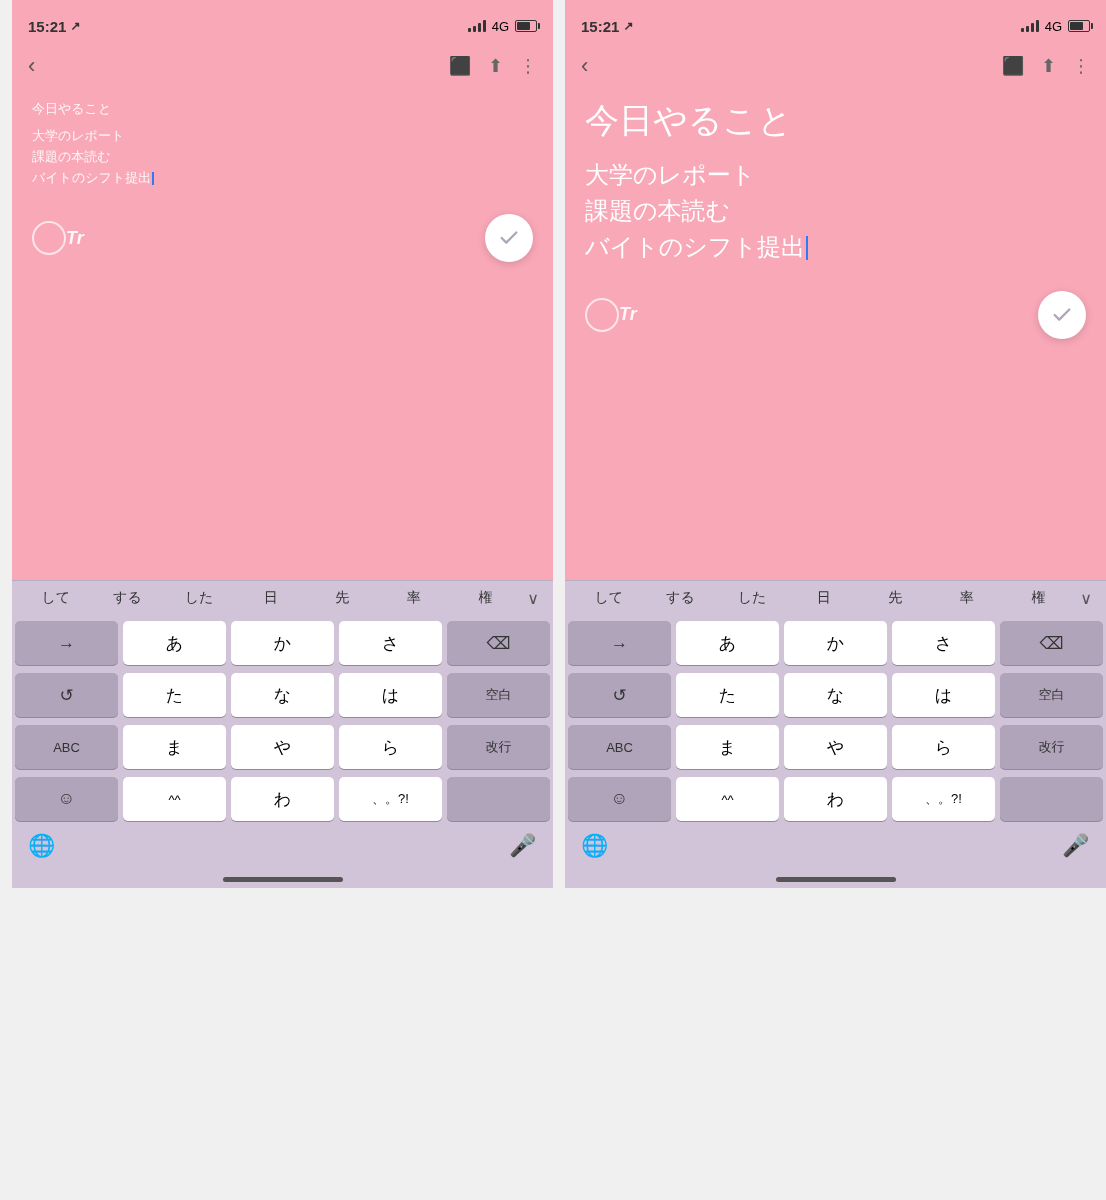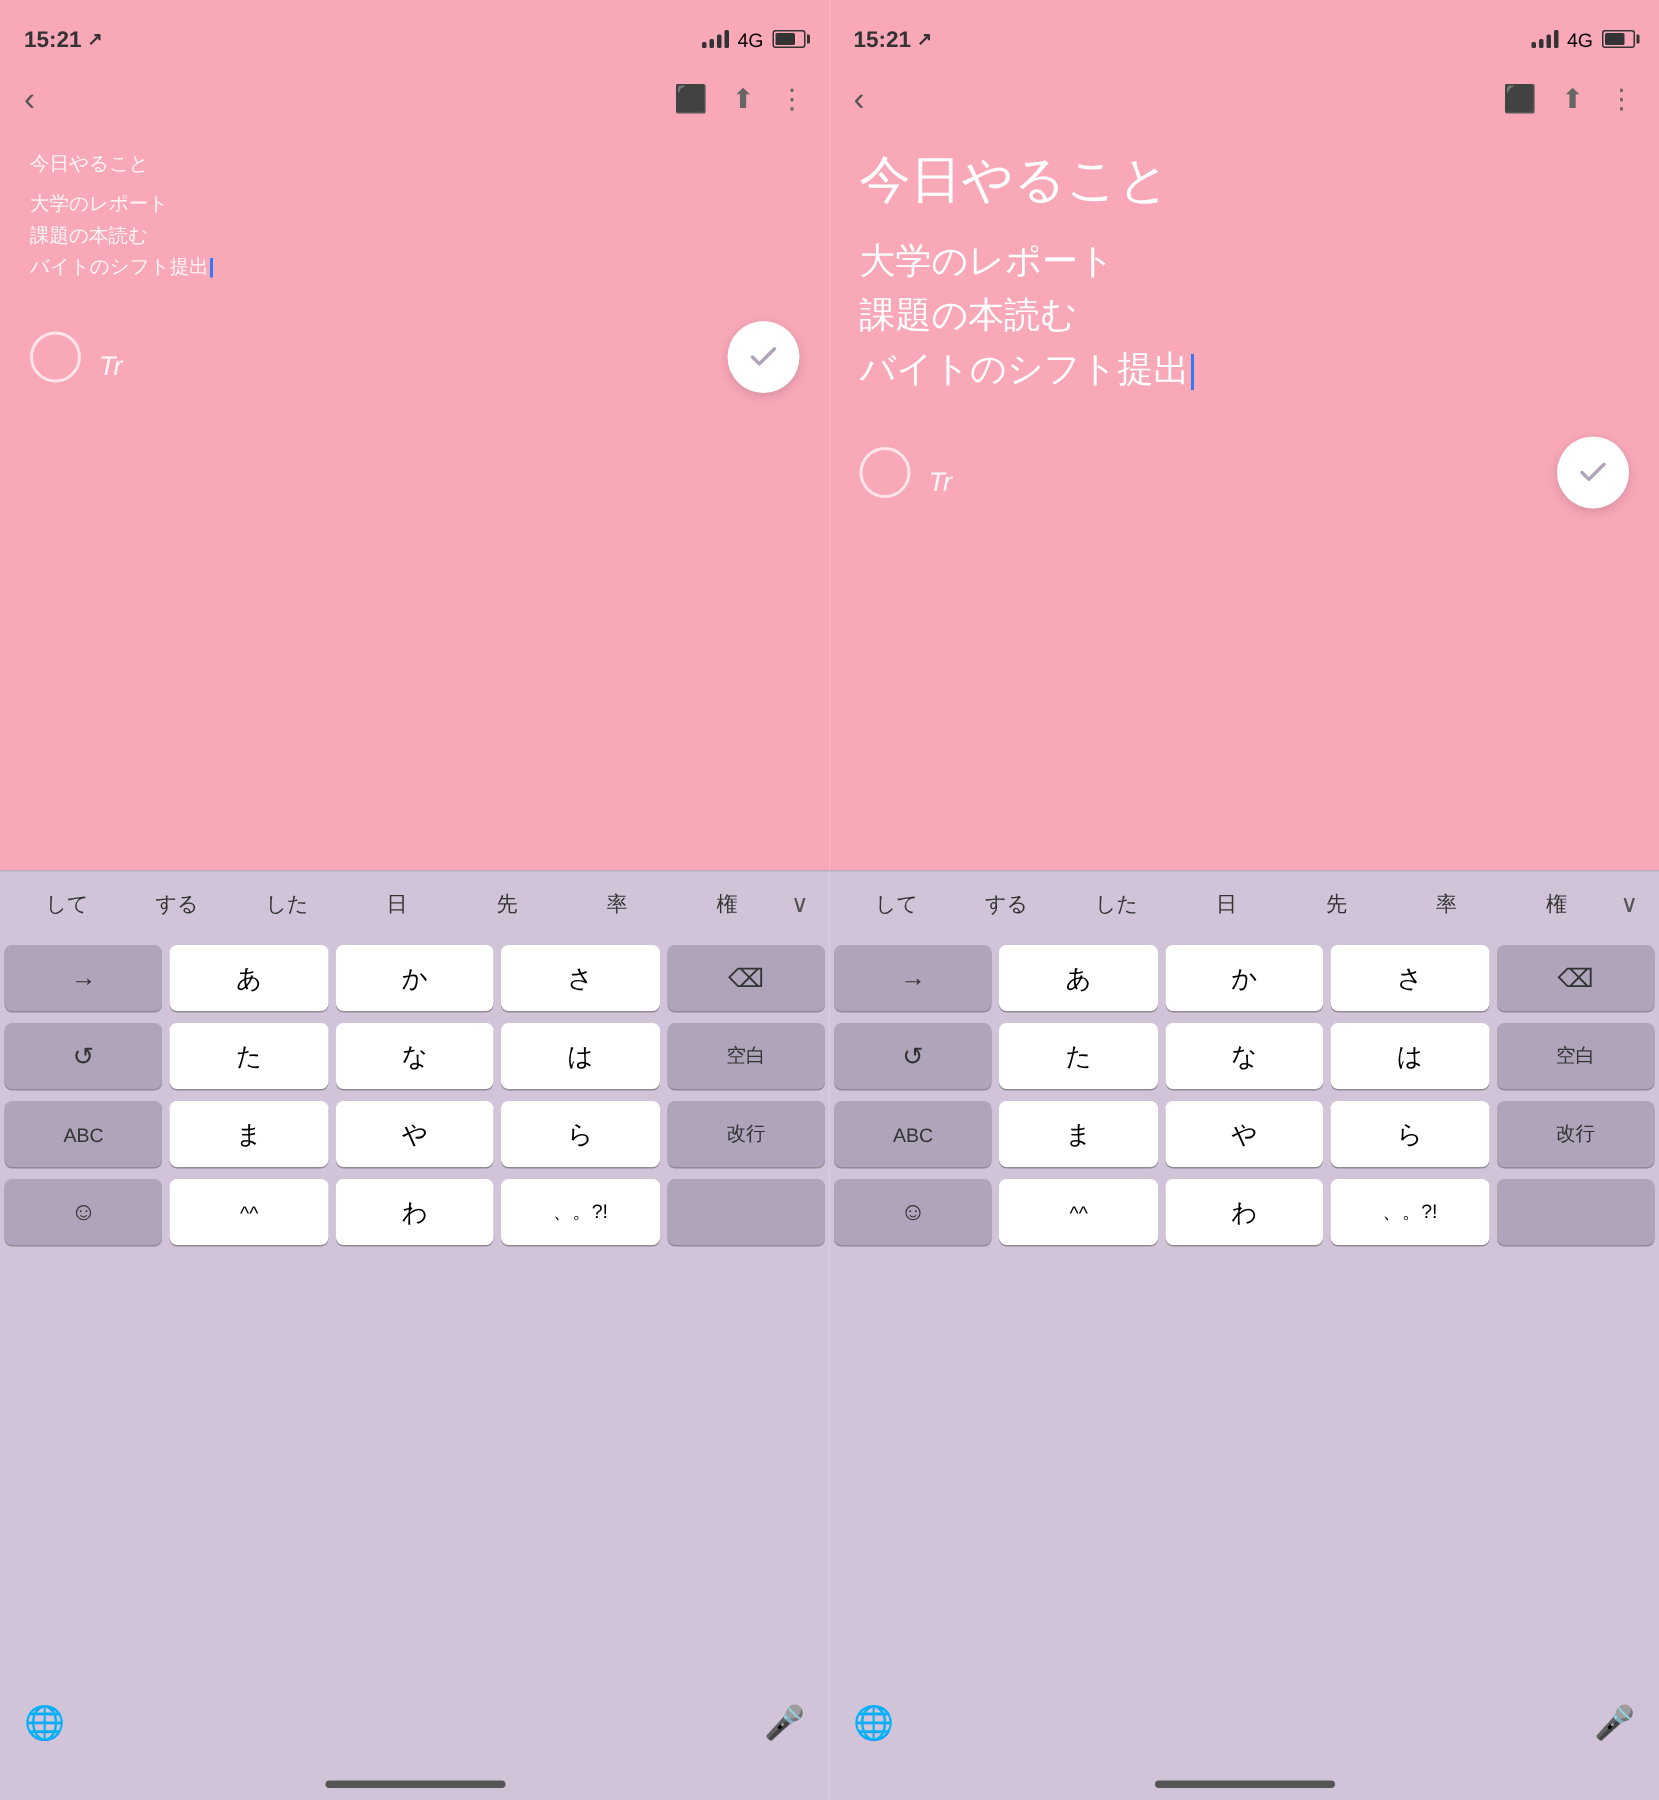--- a/index.html
+++ b/index.html
@@ -9,24 +9,25 @@
       display: flex;
       flex-direction: row;
       font-family: -apple-system, 'Helvetica Neue', sans-serif;
       overflow: hidden;
       background: #f0f0f0;
     }
 
     
     .phone-panel {
       width: 553px;
-      height: 1200px;
+      height: 888px;
       display: flex;
       flex-direction: column;
       position: relative;
+      padding-left: 12px;
     }
 
     
     .note-area {
       background: #f9a8b8;
       flex: 0 0 auto;
       position: relative;
       padding: 0;
     }
 
@@ -159,22 +160,22 @@
     
     .note-bottom-bar {
       display: flex;
       align-items: center;
       justify-content: space-between;
       padding: 12px 20px;
       height: 60px;
     }
     .note-bottom-left {
       display: flex;
-      align-items: flex-end;
-      gap: 12px;
+      align-items: center;
+      font-weight: bold;
     }
     .circle-btn {
       width: 34px;
       height: 34px;
       border-radius: 50%;
       border: 2px solid rgba(255,255,255,0.7);
       background: transparent;
       cursor: pointer;
     }
     .tr-label {

